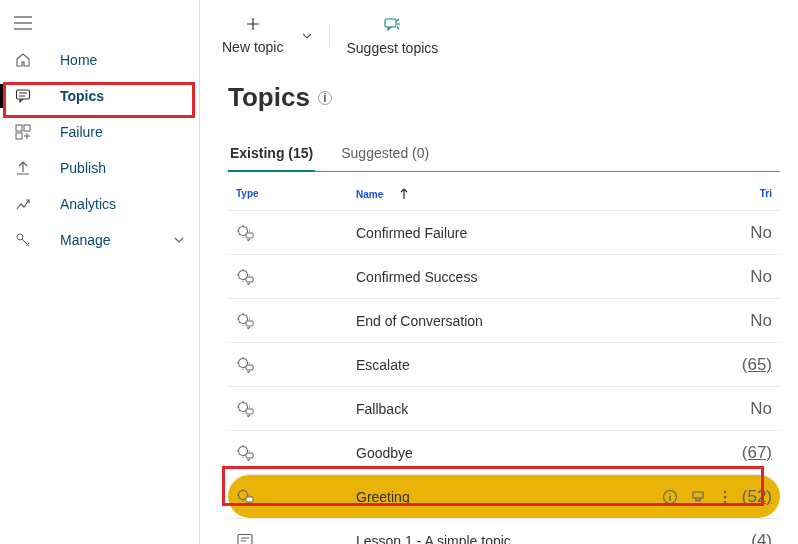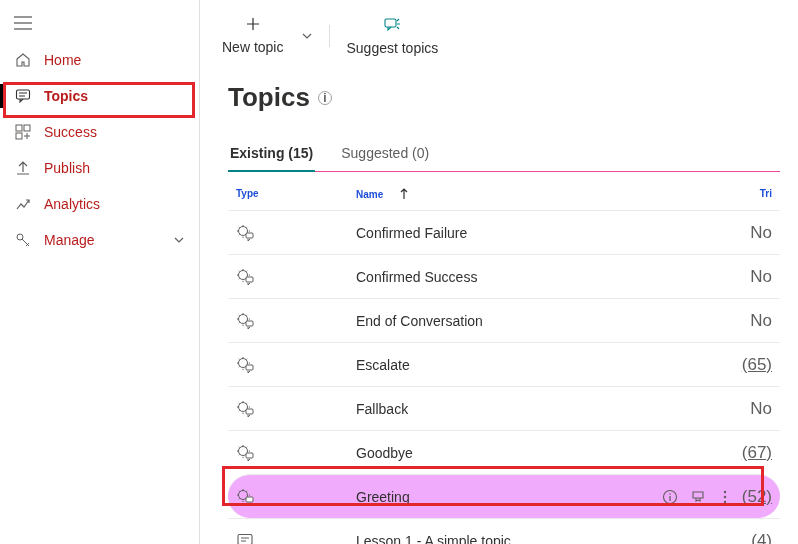--- a/index.html
+++ b/index.html
@@ -21,24 +21,24 @@
     flex-direction: column;
     padding-top: 10px;
     flex-shrink: 0;
   }
   .hamburger {
     padding: 6px 14px 12px 14px;
   }
   .nav-item {
     display: flex;
     align-items: center;
-    gap: 12px;
+    gap: 28px;
     padding: 10px 14px;
     cursor: pointer;
-    color: #b91c1c;
+    color: #0c4a6e;
     position: relative;
   }
   .nav-item .icon { width: 18px; display: flex; justify-content: center; color:#605e5c; }
   .nav-item.active {
     font-weight: 600;
   }
   .nav-item.active::before {
     content: "";
     position: absolute;
     left: 0; top: 6px; bottom: 6px;
@@ -122,21 +122,21 @@
   .col-name { flex:1; display:flex; align-items:center; gap:16px;}
   .col-trig { width:34px; text-align:right; }
   .rows { }
   .row {
     display:flex;
     align-items:center;
     padding: 0 8px;
     height: 44px;
     border-top: 1px solid #edebe9;
   }
-  .row.selected { background:#f0abfc;border-radius:22px; }
+  .row.selected { background:#eab308;border-radius:22px; }
   .row .cell-type { width:120px; display:flex; align-items:center; color:#605e5c;}
   .row .cell-name { flex:1; display:flex; align-items:center; gap:10px; min-width:0;}
   .row .cell-trig { width:34px; text-align:right; color:#605e5c; font-size:17px;}
   .row .cell-actions { display:flex; gap:12px; align-items:center; color:#605e5c; padding-right:6px;}
   .link { text-decoration: underline; color:#605e5c; cursor:pointer;text-align:right;}
   .hl-red {
     position:absolute;
     border:3px solid #e3262c;
     pointer-events:none;
   }
@@ -176,21 +176,21 @@
 
     <div class="nav-item">
       <span class="icon">
         <svg width="16" height="16" viewBox="0 0 16 16">
             <rect x="1" y="1" width="6" height="6" fill="none" stroke="currentColor"></rect>
             <rect x="9" y="1" width="6" height="6" fill="none" stroke="currentColor"></rect>
             <rect x="1" y="9" width="6" height="6" fill="none" stroke="currentColor"></rect>
             <path d="M12 9v6M9 12h6" stroke="currentColor"></path>
           </svg>
       </span>
-      <span>Success</span>
+      <span>Failure</span>
     </div>
 
     <div class="nav-item">
       <span class="icon">
         <svg width="16" height="16" viewBox="0 0 16 16">
             <path d="M8 12V2M4 6l4-4 4 4M2 14h12" fill="none" stroke="currentColor" stroke-width="1.2"></path>
           </svg>
       </span>
       <span>Publish</span>
     </div>

